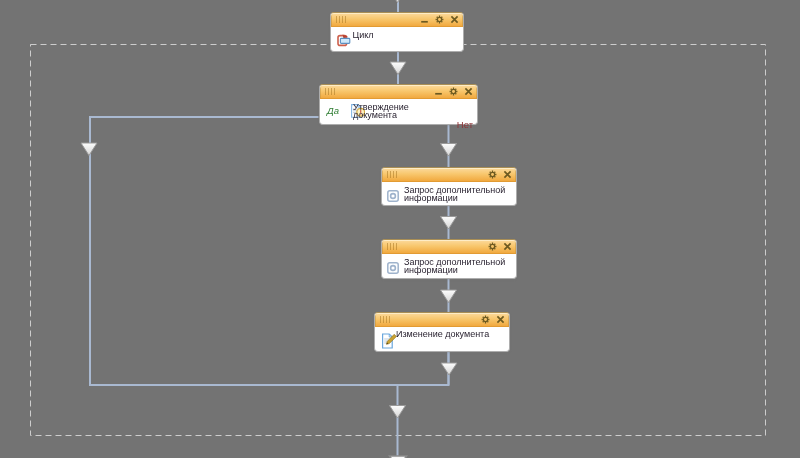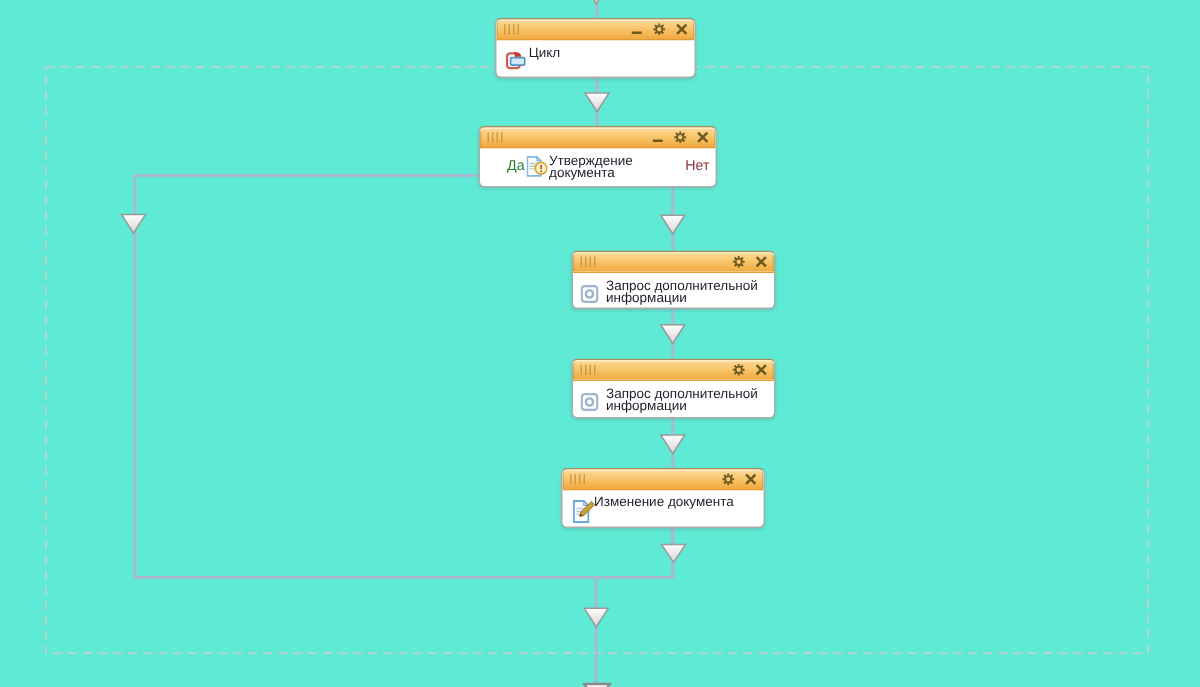--- a/index.html
+++ b/index.html
@@ -1,18 +1,18 @@
 <!DOCTYPE html>
 <html><head>
 <meta charset="utf-8">
 <style>
   html,body{margin:0;padding:0;}
   body{width:800px;height:458px;overflow:hidden;background:#ffffff;
        font-family:"Liberation Sans","DejaVu Sans",sans-serif;}
-  .canvas{position:relative;width:800px;height:458px;background:#5eead4;overflow:hidden;filter:blur(0.35px);}
+  .canvas{position:relative;width:800px;height:458px;background:#737373;overflow:hidden;filter:blur(0.35px);}
   .wires{position:absolute;left:0;top:0;width:800px;height:458px;z-index:1;}
   
   .block{position:absolute;z-index:2;background:#ffffff;border:1px solid #adadad;
          border-top-color:#a98e55;border-radius:4px;box-sizing:border-box;
          box-shadow:0 1px 2px rgba(120,120,120,.28);}
   .block-title{position:relative;height:13px;border-radius:3px 3px 0 0;
          background:linear-gradient(180deg,#fcda9d 0%,#f8c76d 46%,#f1a93f 100%);
          border-bottom:1px solid #e29b33;
          box-shadow:inset 0 1px 0 rgba(255,243,214,.75), inset 1px 0 0 rgba(183,141,64,.45), inset -1px 0 0 rgba(183,141,64,.45);}
   .block-body{position:relative;}
@@ -129,33 +129,33 @@
             </svg>
         </span>
         <span class="win-btn">
           <svg viewBox="0 0 9 9">
               <path d="M1.4 1.4 L7.6 7.6 M7.6 1.4 L1.4 7.6" stroke="#6d5a20" stroke-width="1.7" fill="none"></path>
             </svg>
         </span>
       </span>
     </div>
     <div class="block-body">
-      <span class="branch-label branch-yes" style="left:18px;top:7px;">Да</span>
+      <span class="branch-label branch-yes" style="left:7px;top:7px;font-style:italic;">Да</span>
       <span class="blk-icon" style="left:31px;top:5px;">
         <svg width="14" height="14" viewBox="0 0 14 14">
           <path d="M0.6 0.6 H6.9 L9.6 3.3 V13.2 H0.6 Z" fill="#ffffff" stroke="#85b7e4" stroke-width="1.1"></path>
           <path d="M6.9 0.6 L9.6 3.3 H6.9 Z" fill="#d9eafa" stroke="#85b7e4" stroke-width="0.8"></path>
           <path d="M2 5 H7.8 M2 6.8 H7.8 M2 8.6 H5.6" stroke="#b9c7d6" stroke-width="0.9" fill="none"></path>
           <circle cx="9.7" cy="8.2" r="3.9" fill="#fdf2c3" stroke="#d2a942" stroke-width="1.2"></circle>
           <rect x="9.25" y="5.9" width="1" height="3.1" rx="0.5" fill="#c0392b"></rect>
           <circle cx="9.75" cy="10.1" r="0.62" fill="#c0392b"></circle>
         </svg>
       </span>
-      <span class="blk-label" style="left:46px;top:3.5px;width:62px;">Утверждение документа</span>
-      <span class="branch-label branch-no" style="right:4px;top:7px;">Нет</span>
+      <span class="blk-label" style="left:33px;top:3.5px;width:62px;">Утверждение документа</span>
+      <span class="branch-label branch-no" style="right:4px;top:21px;">Нет</span>
     </div>
   </div>
 
   <div class="block" style="left:381px;top:167px;width:136px;height:39px;">
     <div class="block-title">
       <span class="grip">
           <i></i>
           <i></i>
           <i></i>
           <i></i>

